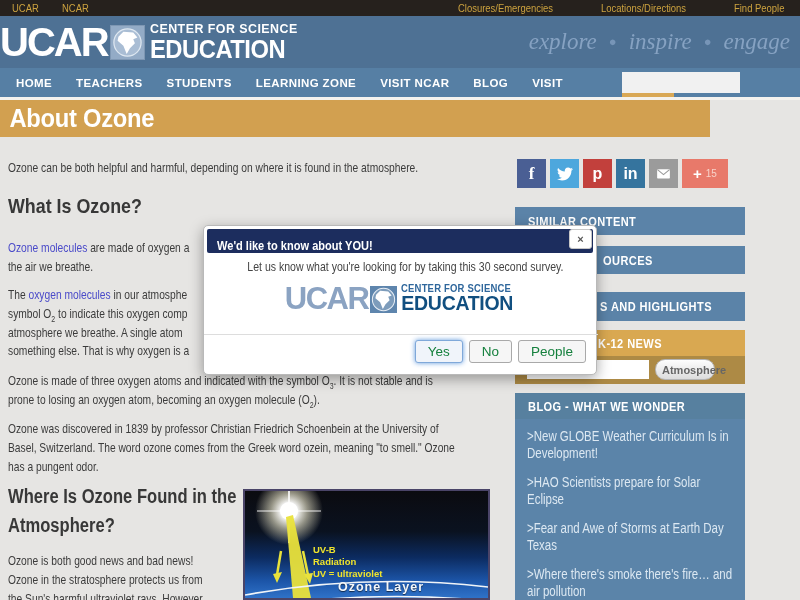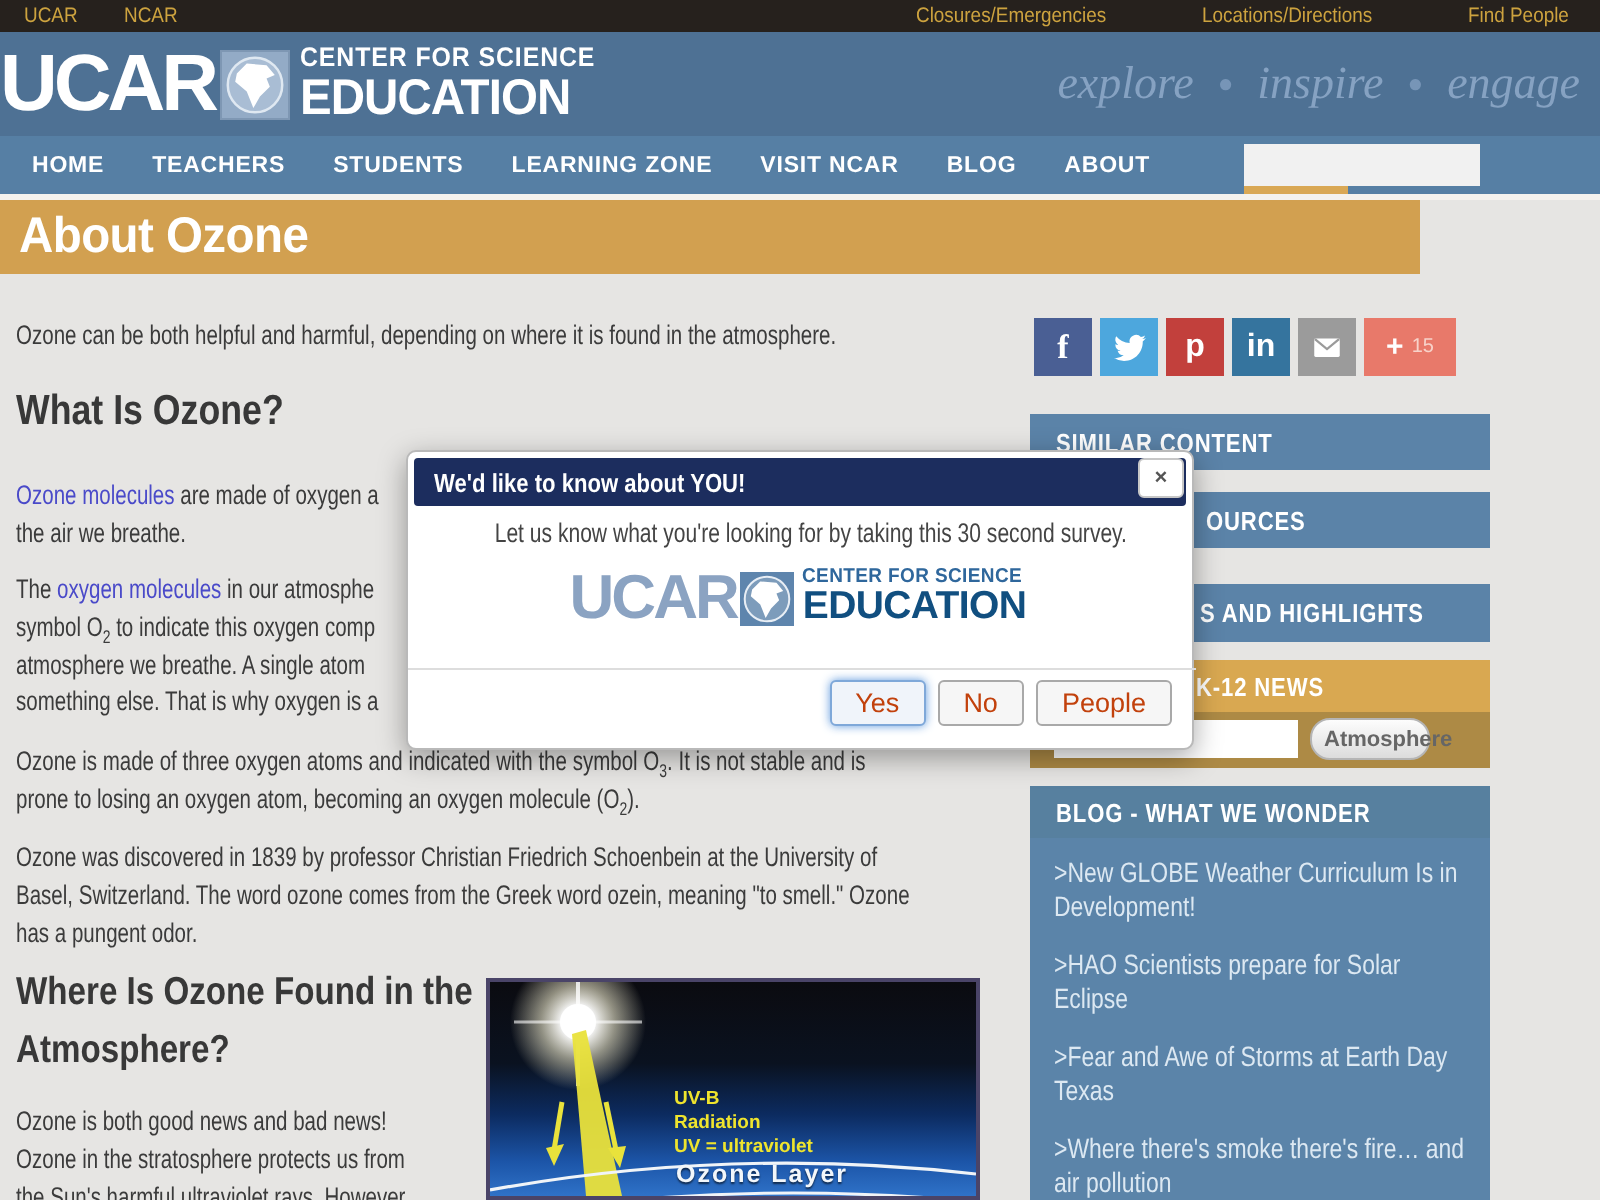--- a/index.html
+++ b/index.html
@@ -47,48 +47,48 @@
   .sh{width:29px;height:29px;display:flex;align-items:center;justify-content:center;color:#fff;font-weight:700;cursor:pointer;}
   .sh-fb{font-family:"Liberation Serif",serif;font-size:17px;}
   .sh-p{font-size:16px;}
   .sh-in{font-size:16px;}
   .sh-more{width:46px;height:29px;display:flex;align-items:center;justify-content:center;gap:4px;color:#fff;cursor:pointer;}
   .sh-more .cnt{font-size:10px;color:#f7d2c9;}
 
   
   .figure{position:absolute;left:243px;top:489px;width:247px;height:111px;border:2px solid #4a4468;box-sizing:border-box;background:linear-gradient(180deg,#0b0b10 0%,#0a1220 38%,#0c2b60 62%,#1c55a8 84%,#2f72c8 100%);overflow:hidden;}
   .figure svg{position:absolute;left:0;top:0;}
-  .fig-lbl{position:absolute;color:#efe42d;font-size:9.5px;font-weight:700;line-height:12px;margin-left:24px;}
+  .fig-lbl{position:absolute;color:#efe42d;font-size:9.5px;font-weight:700;line-height:12px;}
   .fig-ozone{position:absolute;color:#f2f6fa;font-size:12.5px;font-weight:700;letter-spacing:1px;text-shadow:0 1px 1px rgba(0,0,0,.6);}
 
   
   .sbar{position:absolute;left:515px;width:230px;background:#5b83a8;color:#fff;font-weight:700;font-size:13px;letter-spacing:.5px;display:flex;align-items:center;box-sizing:border-box;padding-left:13px;}
   .sbar span{display:inline-block;transform:scaleX(.85);transform-origin:left center;white-space:nowrap;}
   .sbar.gold{background:#d9a851;}
   .k12band{position:absolute;left:515px;top:356px;width:230px;height:28px;background:#ad8a45;}
   .k12band input{position:absolute;left:12px;top:4px;width:122px;height:19px;border:0;background:#fff;font-size:11px;padding:0 4px;box-sizing:border-box;}
   .k12band button{position:absolute;left:140px;top:3px;width:60px;height:21px;border:1px solid #b5b5b5;border-radius:10px;background:linear-gradient(#fdfdfd,#dcdcdc);color:#666;font-weight:700;font-size:11px;cursor:pointer;}
   .blogbody{position:absolute;left:515px;top:419px;width:230px;height:181px;background:#5b84a9;box-sizing:border-box;padding:9px 0 0 12px;overflow:hidden;}
   .blogbody a{display:block;width:252px;color:#dce8f2;font-size:14px;line-height:17px;margin-bottom:12px;transform:scaleX(.82);transform-origin:left top;}
 
   
   .modal{position:absolute;left:203px;top:225px;width:394px;height:150px;background:#fff;border:1px solid #b9b9b9;border-radius:5px;box-shadow:0 4px 14px rgba(0,0,0,.35);box-sizing:border-box;z-index:50;}
-  .modal-hd{position:absolute;left:3px;top:3px;width:386px;height:24px;background:#1c2d5e;border-radius:2px;display:flex;align-items:center;}
+  .modal-hd{position:absolute;left:3px;top:3px;width:386px;height:24px;background:#1c2d5e;border-radius:2px;display:flex;align-items:flex-end;}
   .modal-hd .t{color:#fff;font-weight:700;font-size:13px;margin-left:10px;transform:scaleX(.85);transform-origin:left center;white-space:nowrap;}
   .modal-close{position:absolute;right:4px;top:3px;width:21px;height:18px;background:#fff;border:1px solid #c7c7c7;border-radius:3px;color:#555;font-size:11px;font-weight:700;display:flex;align-items:center;justify-content:center;cursor:pointer;}
   .modal-msg{position:absolute;left:0;top:33px;width:394px;text-align:center;font-size:13.5px;color:#444;transform:scaleX(.78);transform-origin:center;white-space:nowrap;}
   .mlogo{position:absolute;left:0;top:56px;width:394px;display:flex;align-items:center;justify-content:center;}
   .mlogo .wm{color:#8ba3c2;font-size:31px;font-weight:600;letter-spacing:-1.5px;line-height:34px;}
   .mlogo .gl{width:27px;height:27px;background:#5e85ad;margin-left:2px;}
   .mlogo .col{margin-left:4px;line-height:1;}
   .mlogo .c1{font-size:10px;font-weight:700;color:#2f679c;letter-spacing:.2px;transform:scaleX(.95);transform-origin:left center;white-space:nowrap;}
   .mlogo .c2{font-size:19.5px;font-weight:700;color:#114f80;letter-spacing:-.3px;}
   .modal-div{position:absolute;left:0;top:108px;width:394px;height:1px;background:#ddd;}
   .modal-ft{position:absolute;left:0;top:114px;width:394px;display:flex;justify-content:flex-end;gap:6px;padding-right:12px;box-sizing:border-box;}
-  .modal-ft button{font-size:13.5px;color:#c2410c;background:#f6f6f6;border:1px solid #a9a9a9;border-radius:3px;padding:3px 12px;cursor:pointer;font-family:"Liberation Sans",sans-serif;}
+  .modal-ft button{font-size:13.5px;color:#15803d;background:#f6f6f6;border:1px solid #a9a9a9;border-radius:3px;padding:3px 12px;cursor:pointer;font-family:"Liberation Sans",sans-serif;}
   .modal-ft button.focus{border-color:#7fa8d9;box-shadow:0 0 5px rgba(90,150,220,.95);background:#f0f4fa;}
 </style>
 </head>
 <body>
 
 <div class="topbar">
   <div class="tb-left">
     <a href="#">UCAR</a>
     <a href="#">NCAR</a>
   </div>
@@ -122,21 +122,21 @@
   </div>
 </div>
 
 <div class="nav">
   <a href="#">HOME</a>
   <a href="#">TEACHERS</a>
   <a href="#">STUDENTS</a>
   <a href="#">LEARNING ZONE</a>
   <a href="#">VISIT NCAR</a>
   <a href="#">BLOG</a>
-  <a href="#">ABOUT</a>
+  <a href="#">VISIT</a>
   <div class="searchbox">
     <input type="text" value="" style="">
     <button>Search</button>
   </div>
 </div>
 
 <div class="sep"></div>
 
 <div class="banner">
   <h1>About Ozone</h1>

